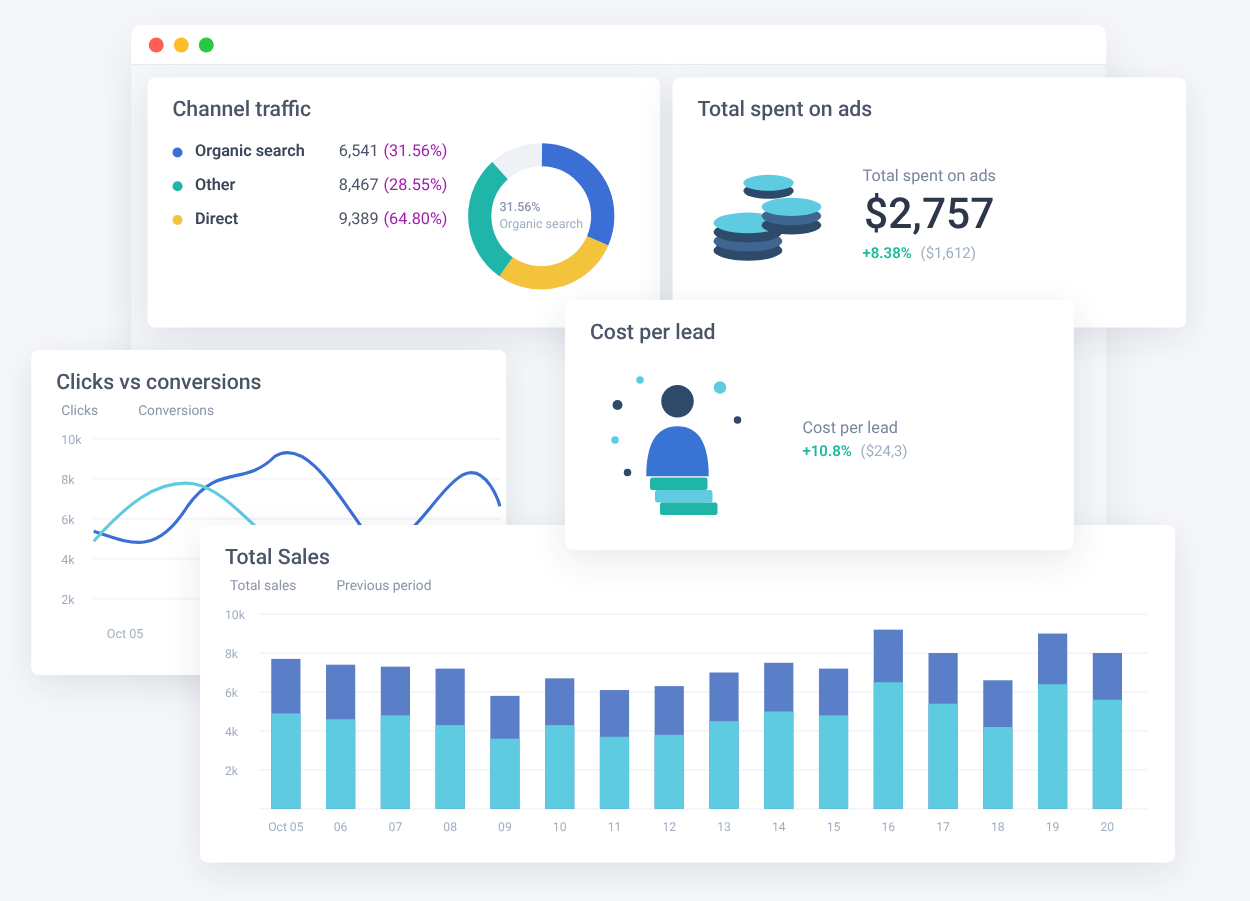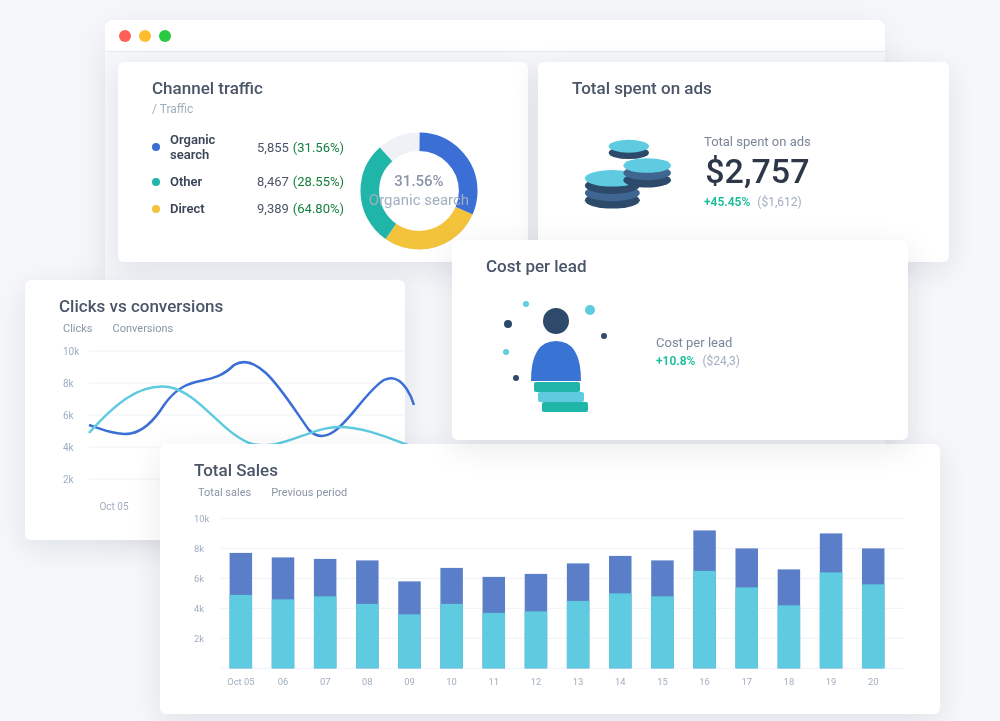--- a/index.html
+++ b/index.html
@@ -34,99 +34,98 @@
   .tdot { width: 12px; height: 12px; border-radius: 50%; }
   .tdot.red { background: #ff5f57; }
   .tdot.yellow { background: #ffbd2e; }
   .tdot.green { background: #28c840; }
 
   .card {
     position: absolute;
     background: #fff;
     border-radius: 6px;
     box-shadow: 0 8px 30px rgba(30,40,60,0.10);
-    padding: 16px 34px;
+    padding: 16px 20px;
   }
   .card h3 {
     font-weight: 500;
     color: #4a5568;
     font-size: 17px;
   }
   .sub { color: #a0aec0; font-size: 12px; margin-top: 4px; }
 
   
   #card-channel {
     top: 62px; left: 118px; width: 410px; height: 200px;
   }
   .ct-body { display: flex; margin-top: 10px; }
   .ct-list { flex: 1; font-size: 13px; color: #4a5568; }
   .ct-row { display: flex; align-items: center; padding: 6px 0; }
   .dot { width: 8px; height: 8px; border-radius: 50%; margin-right: 10px; }
   .ct-name { font-weight: 600; flex: 1; color: #3b4558; }
   .ct-val { color: #4a5568; }
-  .ct-pct { color: #15803d; margin-left: 4px; }
+  .ct-pct { color: #a21caf; margin-left: 4px; }
   .donut-wrap { width: 150px; display:flex; align-items:center; justify-content:center; position:relative; }
-  .donut-center { position:absolute; text-align:center; font-size:15px; color:#a0aec0; line-height:1.3;}
+  .donut-center { position:absolute; font-size:10px; color:#a0aec0; line-height:1.3;}
   .donut-center b{ display:block; color:#8a95a8; font-weight:500;}
 
   
   #card-spent {
     top: 62px; left: 538px; width: 411px; height: 200px;
   }
   .spent-body { display:flex; align-items:center; margin-top:18px; gap:22px;}
   .coins-ill { width:110px; height:110px; position:relative;}
   .kpi-label { color:#7a869a; font-size:13px;}
   .kpi-value { font-size:34px; color:#2d3748; font-weight:500; margin-top:2px;text-align:center;}
   .kpi-delta { color:#1abc9c; font-size:12px; font-weight:600; margin-top:4px;}
   .kpi-delta .prev{ color:#a0aec0; font-weight:400; margin-left:4px;}
 
   
   #card-cpl {
-    top: 240px; left: 452px; width: 456px; height: 200px; z-index: 30;
+    top: 240px; left: 452px; width: 407px; height: 200px; z-index: 30;
   }
   .cpl-body { display:flex; align-items:center; margin-top:10px; gap:30px;}
   .cpl-ill { width:140px; height:130px; position:relative;}
 
   
   #card-cvc {
     top: 280px; left: 25px; width: 380px; height: 260px; z-index: 10;
   }
-  .legend { display:flex; gap:16px; margin-top:6px; font-size:11px; color:#8a95a8; align-items:center;}
+  .legend { display:flex; gap:28px; margin-top:6px; font-size:11px; color:#8a95a8; align-items:center;}
   .legend .dot{ margin-right:4px;}
   .axis-label { font-size:10px; fill:#a0aec0;}
   .grid-line{ stroke:#eef1f6; stroke-width:1;}
 
   
   #card-sales {
-    top: 444px; left: 160px; width: 780px; height: 270px; z-index: 20;
+    top: 420px; left: 160px; width: 780px; height: 270px; z-index: 20;
   }
   .bars-svg { width:100%; height:200px;}
   .bar-total { fill:#5b7ec8;}
   .bar-prev { fill:#5ecbe0;}
 </style>
 </head>
 <body>
 
 <div class="window">
   <div class="titlebar">
     <span class="tdot red"></span>
     <span class="tdot yellow"></span>
     <span class="tdot green"></span>
   </div>
 </div>
 
 <div id="card-channel" class="card">
   <h3>Channel traffic</h3>
-  <div class="sub">/ Traffic</div>
   <div class="ct-body">
     <div class="ct-list">
       <div class="ct-row">
         <span class="dot" style="background:#3b6fd6"></span>
         <span class="ct-name">Organic search</span>
-        <span class="ct-val">5,855</span>
+        <span class="ct-val">6,541</span>
         <span class="ct-pct">(31.56%)</span>
       </div>
       <div class="ct-row">
         <span class="dot" style="background:#1fb6a9"></span>
         <span class="ct-name">Other</span>
         <span class="ct-val">8,467</span>
         <span class="ct-pct">(28.55%)</span>
       </div>
       <div class="ct-row">
         <span class="dot" style="background:#f3c33c"></span>
@@ -163,21 +162,21 @@
         <ellipse cx="82" cy="62" rx="26" ry="8" fill="#3f6690"></ellipse>
         <ellipse cx="82" cy="54" rx="26" ry="8" fill="#5ecbe0"></ellipse>
         <ellipse cx="62" cy="40" rx="22" ry="7" fill="#2d4a6b"></ellipse>
         <ellipse cx="62" cy="33" rx="22" ry="7" fill="#5ecbe0"></ellipse>
       </svg>
     </div>
     <div>
       <div class="kpi-label">Total spent on ads</div>
       <div class="kpi-value">$2,757</div>
       <div class="kpi-delta">
-        <span>+45.45%</span>
+        <span>+8.38%</span>
         <span class="prev">($1,612)</span>
       </div>
     </div>
   </div>
 </div>
 
 <div id="card-cpl" class="card">
   <h3>Cost per lead</h3>
   <div class="cpl-body">
     <div class="cpl-ill">

